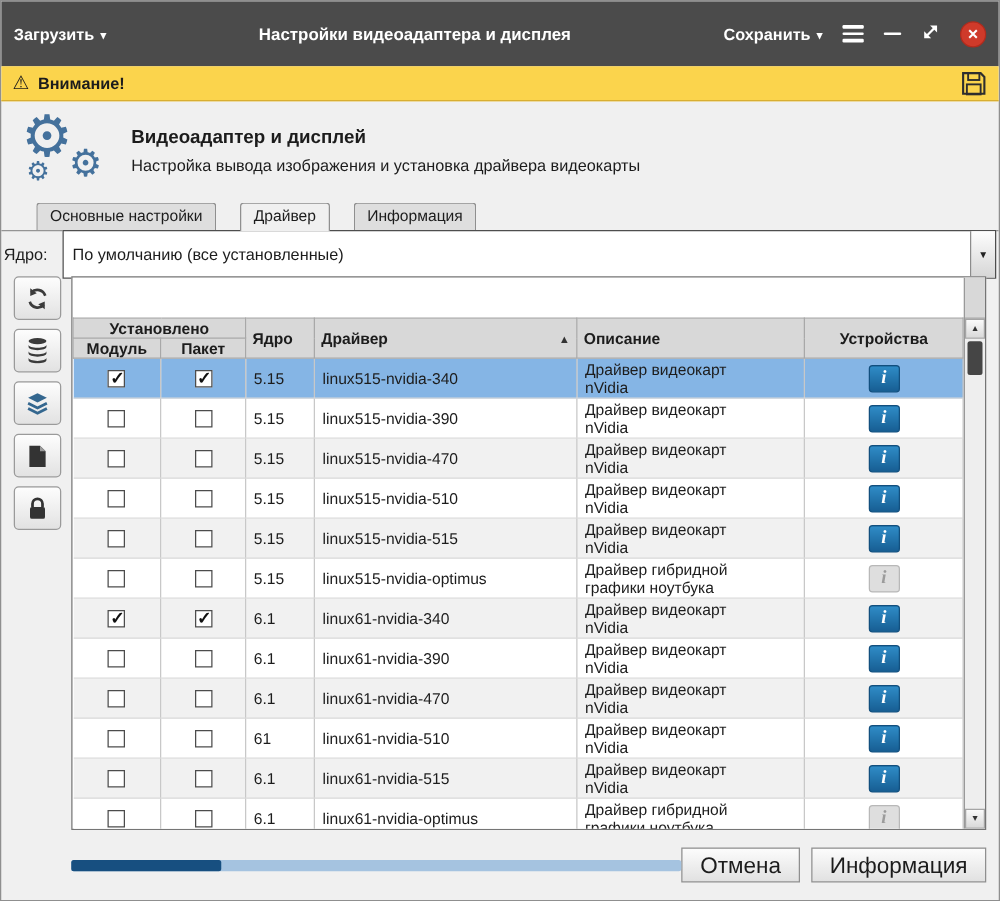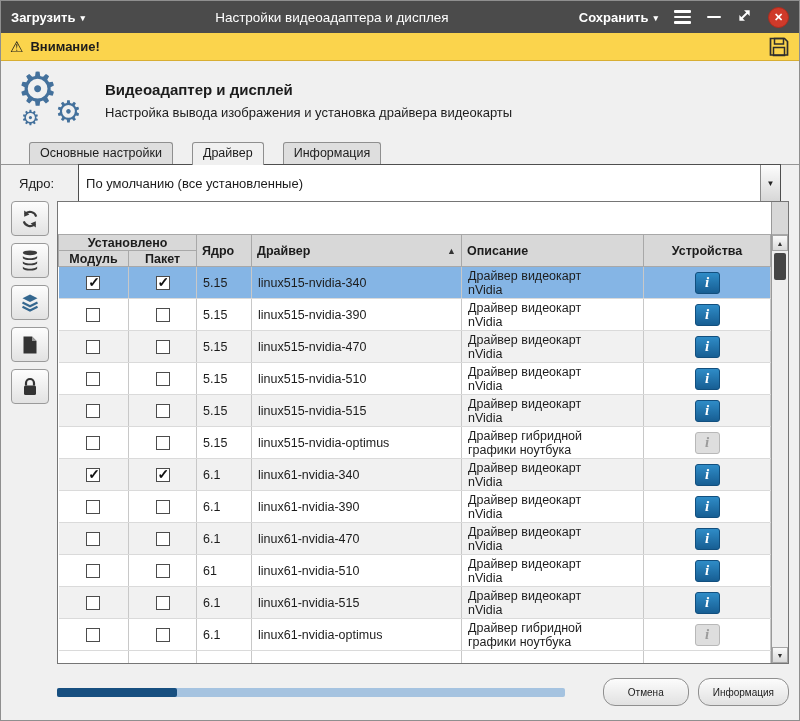--- a/index.html
+++ b/index.html
@@ -3,25 +3,25 @@
 <meta charset="utf-8">
 <style>
   html,body { margin:0; padding:0; background:#d8d8d8; }
   * { box-sizing:border-box; }
   body { font-family:"Liberation Sans", sans-serif; font-size:13px; color:#1c1c1c; }
 
   .window { width:800px; height:721px; background:#f0f0f0; border:1px solid #8f8f8f;
             display:flex; flex-direction:column; overflow:hidden; }
 
   
-  .titlebar { height:32px; background:#4b4b4b; color:#fff; display:flex; align-items:center;
+  .titlebar { height:52px; background:#4b4b4b; color:#fff; display:flex; align-items:center;
               padding:0 10px; flex-shrink:0; }
   .tb-menu { display:flex; align-items:center; gap:5px; font-weight:bold; font-size:13px; cursor:default; }
   .tb-caret { font-size:9px; line-height:1; padding-top:2px; }
-  .tb-title { flex:1; text-align:center; font-weight:normal; font-size:13.5px; }
+  .tb-title { flex:1; text-align:center; font-weight:bold; font-size:13.5px; }
   .tb-right { display:flex; align-items:center; gap:16px; }
   .hamburger { display:flex; flex-direction:column; gap:3px; }
   .hamburger i { display:block; width:17px; height:2.5px; background:#fff; border-radius:1px; }
   .minimize-bar { width:14px; height:2.5px; background:#fff; border-radius:1px; }
   .close-btn { width:21px; height:21px; border-radius:50%; background:#cf3a2a; border:1px solid #b02b1d;
                color:#fff; display:flex; align-items:center; justify-content:center;
                font-size:11px; font-weight:bold; }
 
   
   .warnbar { height:28px; background:#fbd44c; border-bottom:1px solid #d8ae32; display:flex;
@@ -41,21 +41,21 @@
   .h-sub { font-size:13px; margin-top:7px; }
 
   
   .tabstrip { display:flex; align-items:flex-end; padding-left:28px; border-bottom:1px solid #949494;
               height:26px; flex-shrink:0;gap:16px; }
   .tab { padding:3px 10px 4px 10px; font-size:12.5px; background:#dedede; border:1px solid #8f8f8f;
          border-bottom:none; border-radius:3px 3px 0 0; margin-right:3px; position:relative; }
   .tab.active { background:#f0f0f0; margin-bottom:-1px; padding-bottom:5px; z-index:2; }
 
   
-  .kernel-row { height:36px; display:flex; align-items:center; gap:24px; padding:0 18px; flex-shrink:0; }
+  .kernel-row { height:36px; display:flex; align-items:center; gap:12px; padding:0 2px; flex-shrink:0; }
   .kernel-label { font-size:13px; }
   .combo { flex:1; height:39px; background:#fff; border:1px solid #4e4e4e; display:flex;
            align-items:center; padding-left:7px; font-size:13px; }
   .combo-btn { margin-left:auto; width:20px; height:100%; border-left:1px solid #8c8c8c;
                background:linear-gradient(#fdfdfd,#d6d6d6); display:flex; align-items:center;
                justify-content:center; font-size:8px; color:#222; }
 
   
   .main { flex:1; display:flex; gap:8px; padding:0 10px; min-height:0; }
   .tools { width:38px; display:flex; flex-direction:column; gap:7px; flex-shrink:0; }
@@ -104,23 +104,23 @@
   .vs-thumb { position:absolute; top:2px; left:2px; right:2px; height:27px; background:#454545;
               border-radius:2px; }
 
   
   .footer { height:56px; display:flex; align-items:center; padding:0 10px; flex-shrink:0; }
   .hscroll { margin-left:46px; width:508px; height:9px; border-radius:2px; background:#a5c3e0;
              position:relative; }
   .hthumb { position:absolute; left:0; top:0; height:9px; width:120px; border-radius:2px;
             background:#174f80; }
   .footer-btns { margin-left:auto; display:flex; gap:9px; }
-  .btn { min-width:86px; height:28px; border:1px solid #8f8f8f; border-radius:12px;
+  .btn { min-width:86px; height:28px; border:1px solid #8f8f8f; border-radius:0;
          background:linear-gradient(#fcfcfc,#e1e1e1); font-family:"Liberation Sans", sans-serif;
-         font-size:10px; color:#1c1c1c; padding:0 14px; }
+         font-size:18px; color:#1c1c1c; padding:0 14px; }
 </style>
 </head>
 <body>
 
 <div class="window">
 
   <div class="titlebar">
     <div class="tb-menu">
       <span>Загрузить</span>
       <span class="tb-caret">▾</span>

